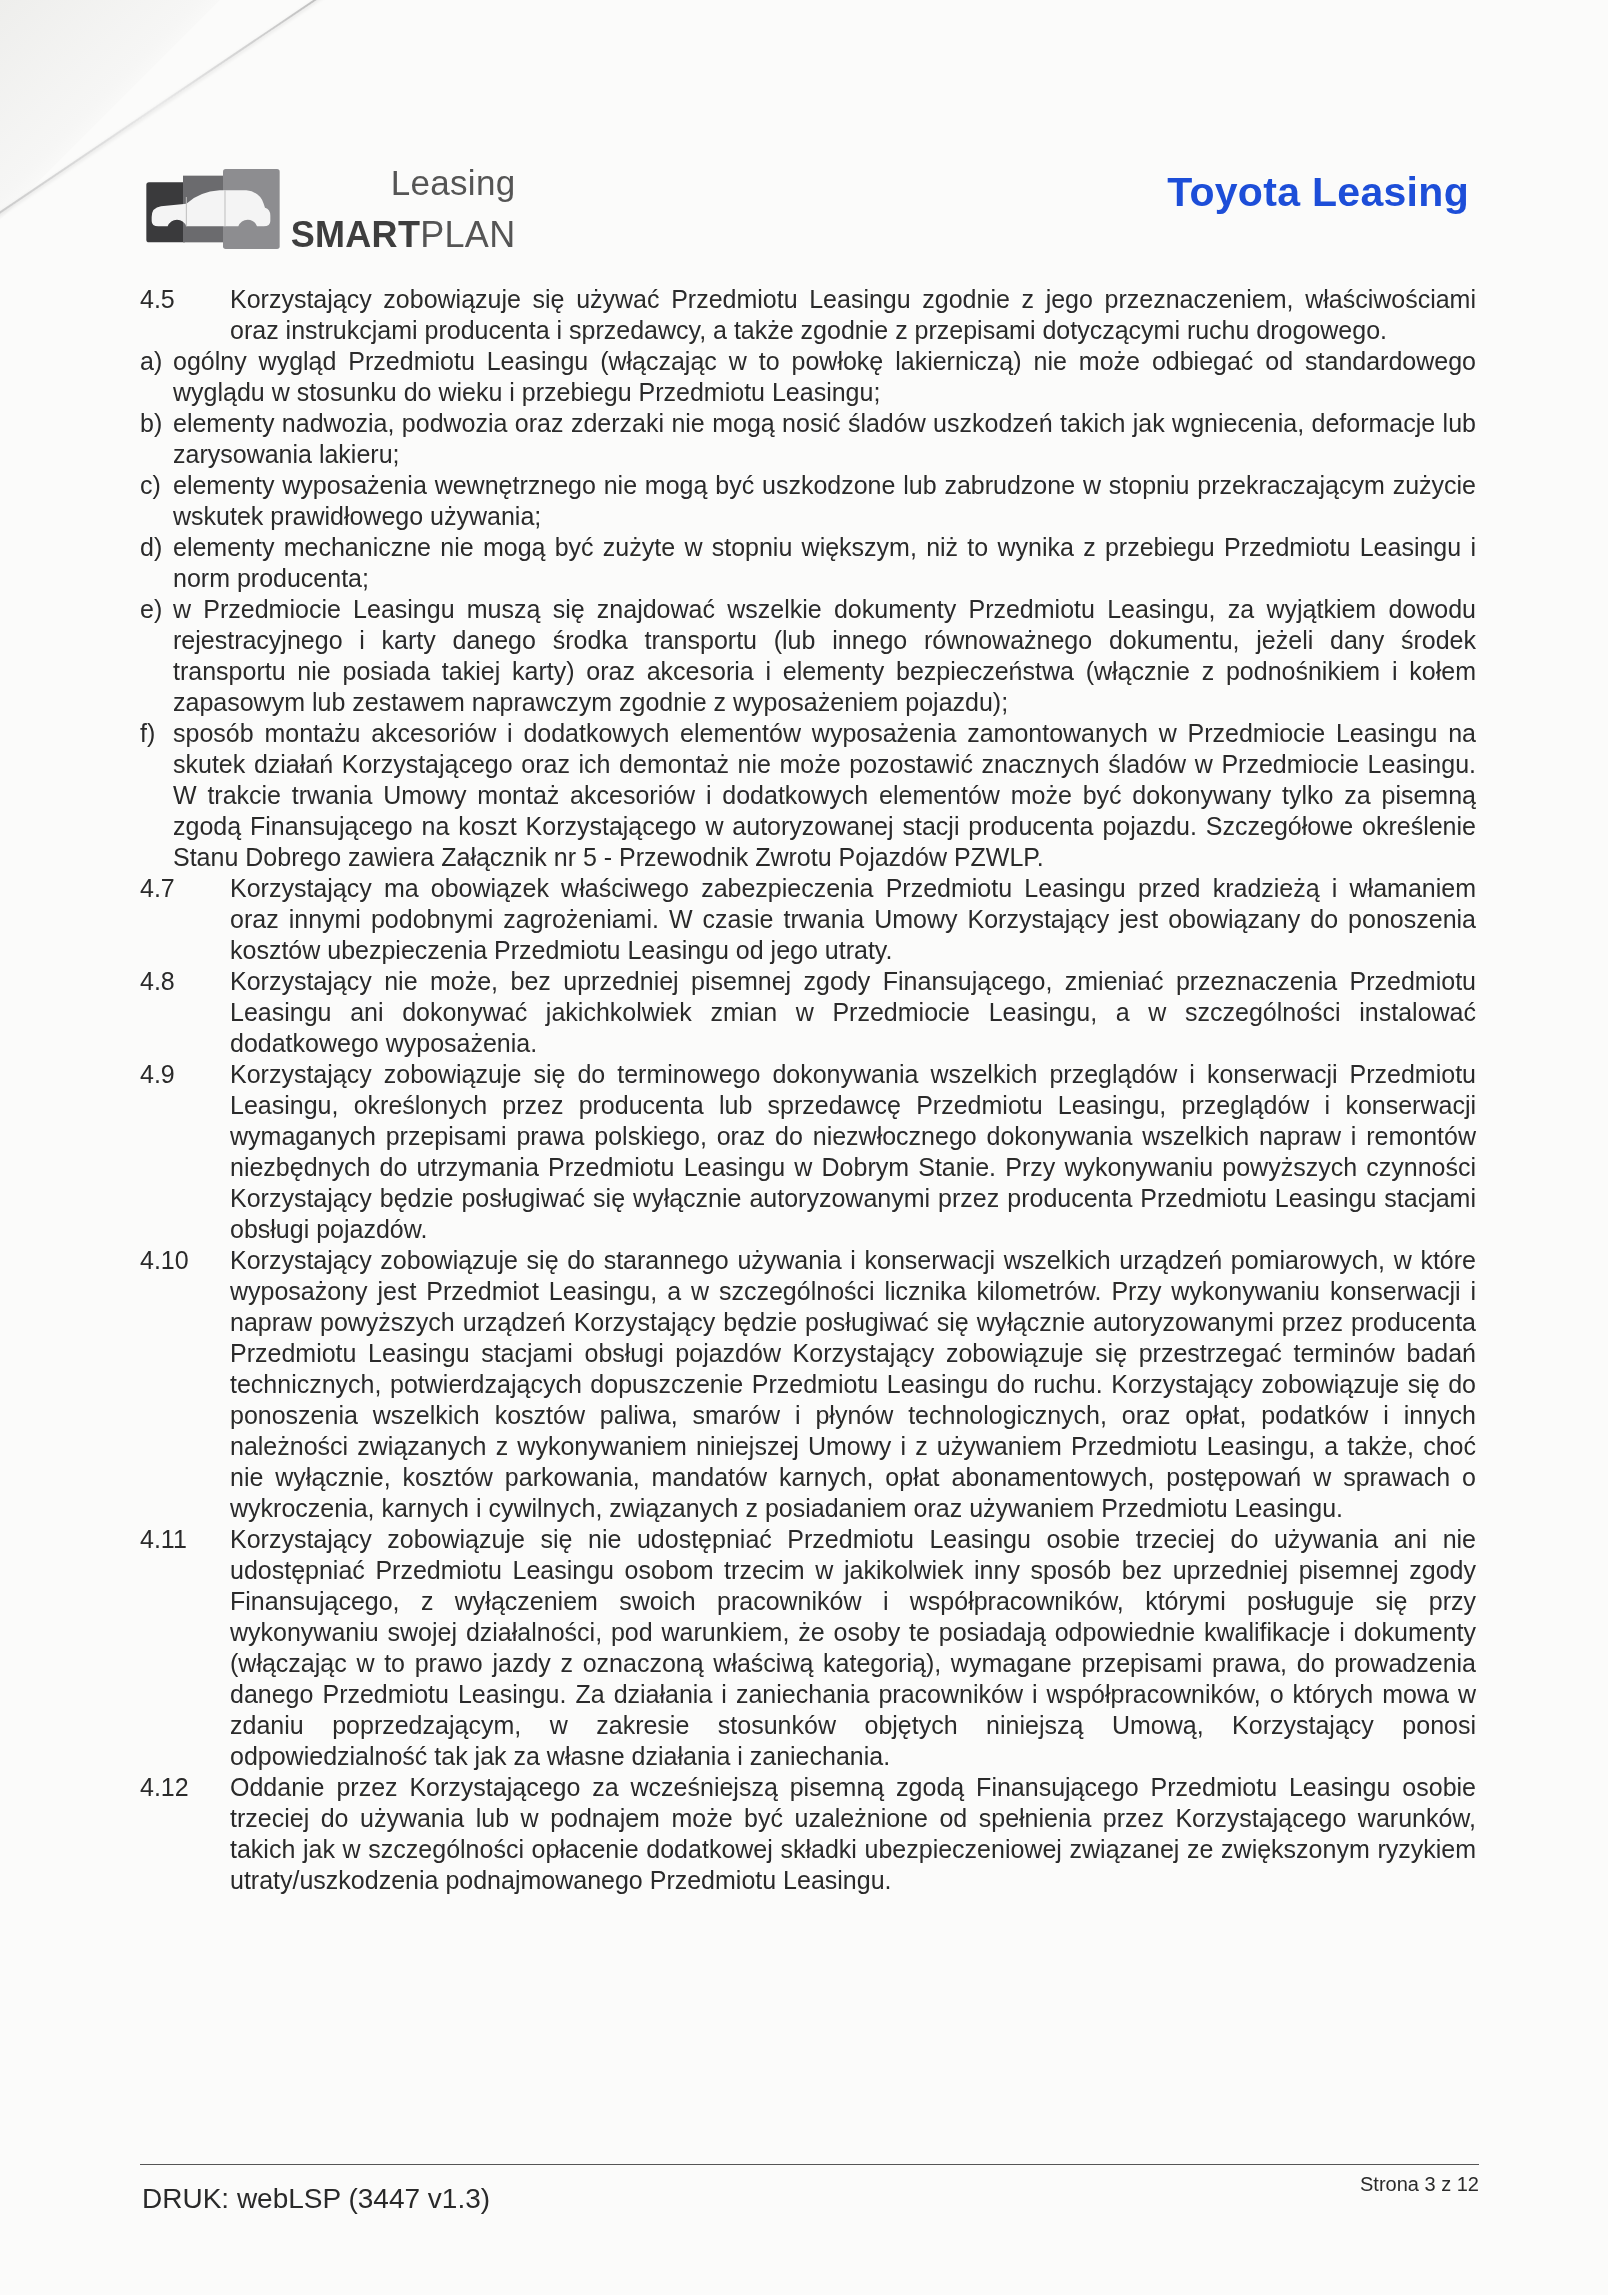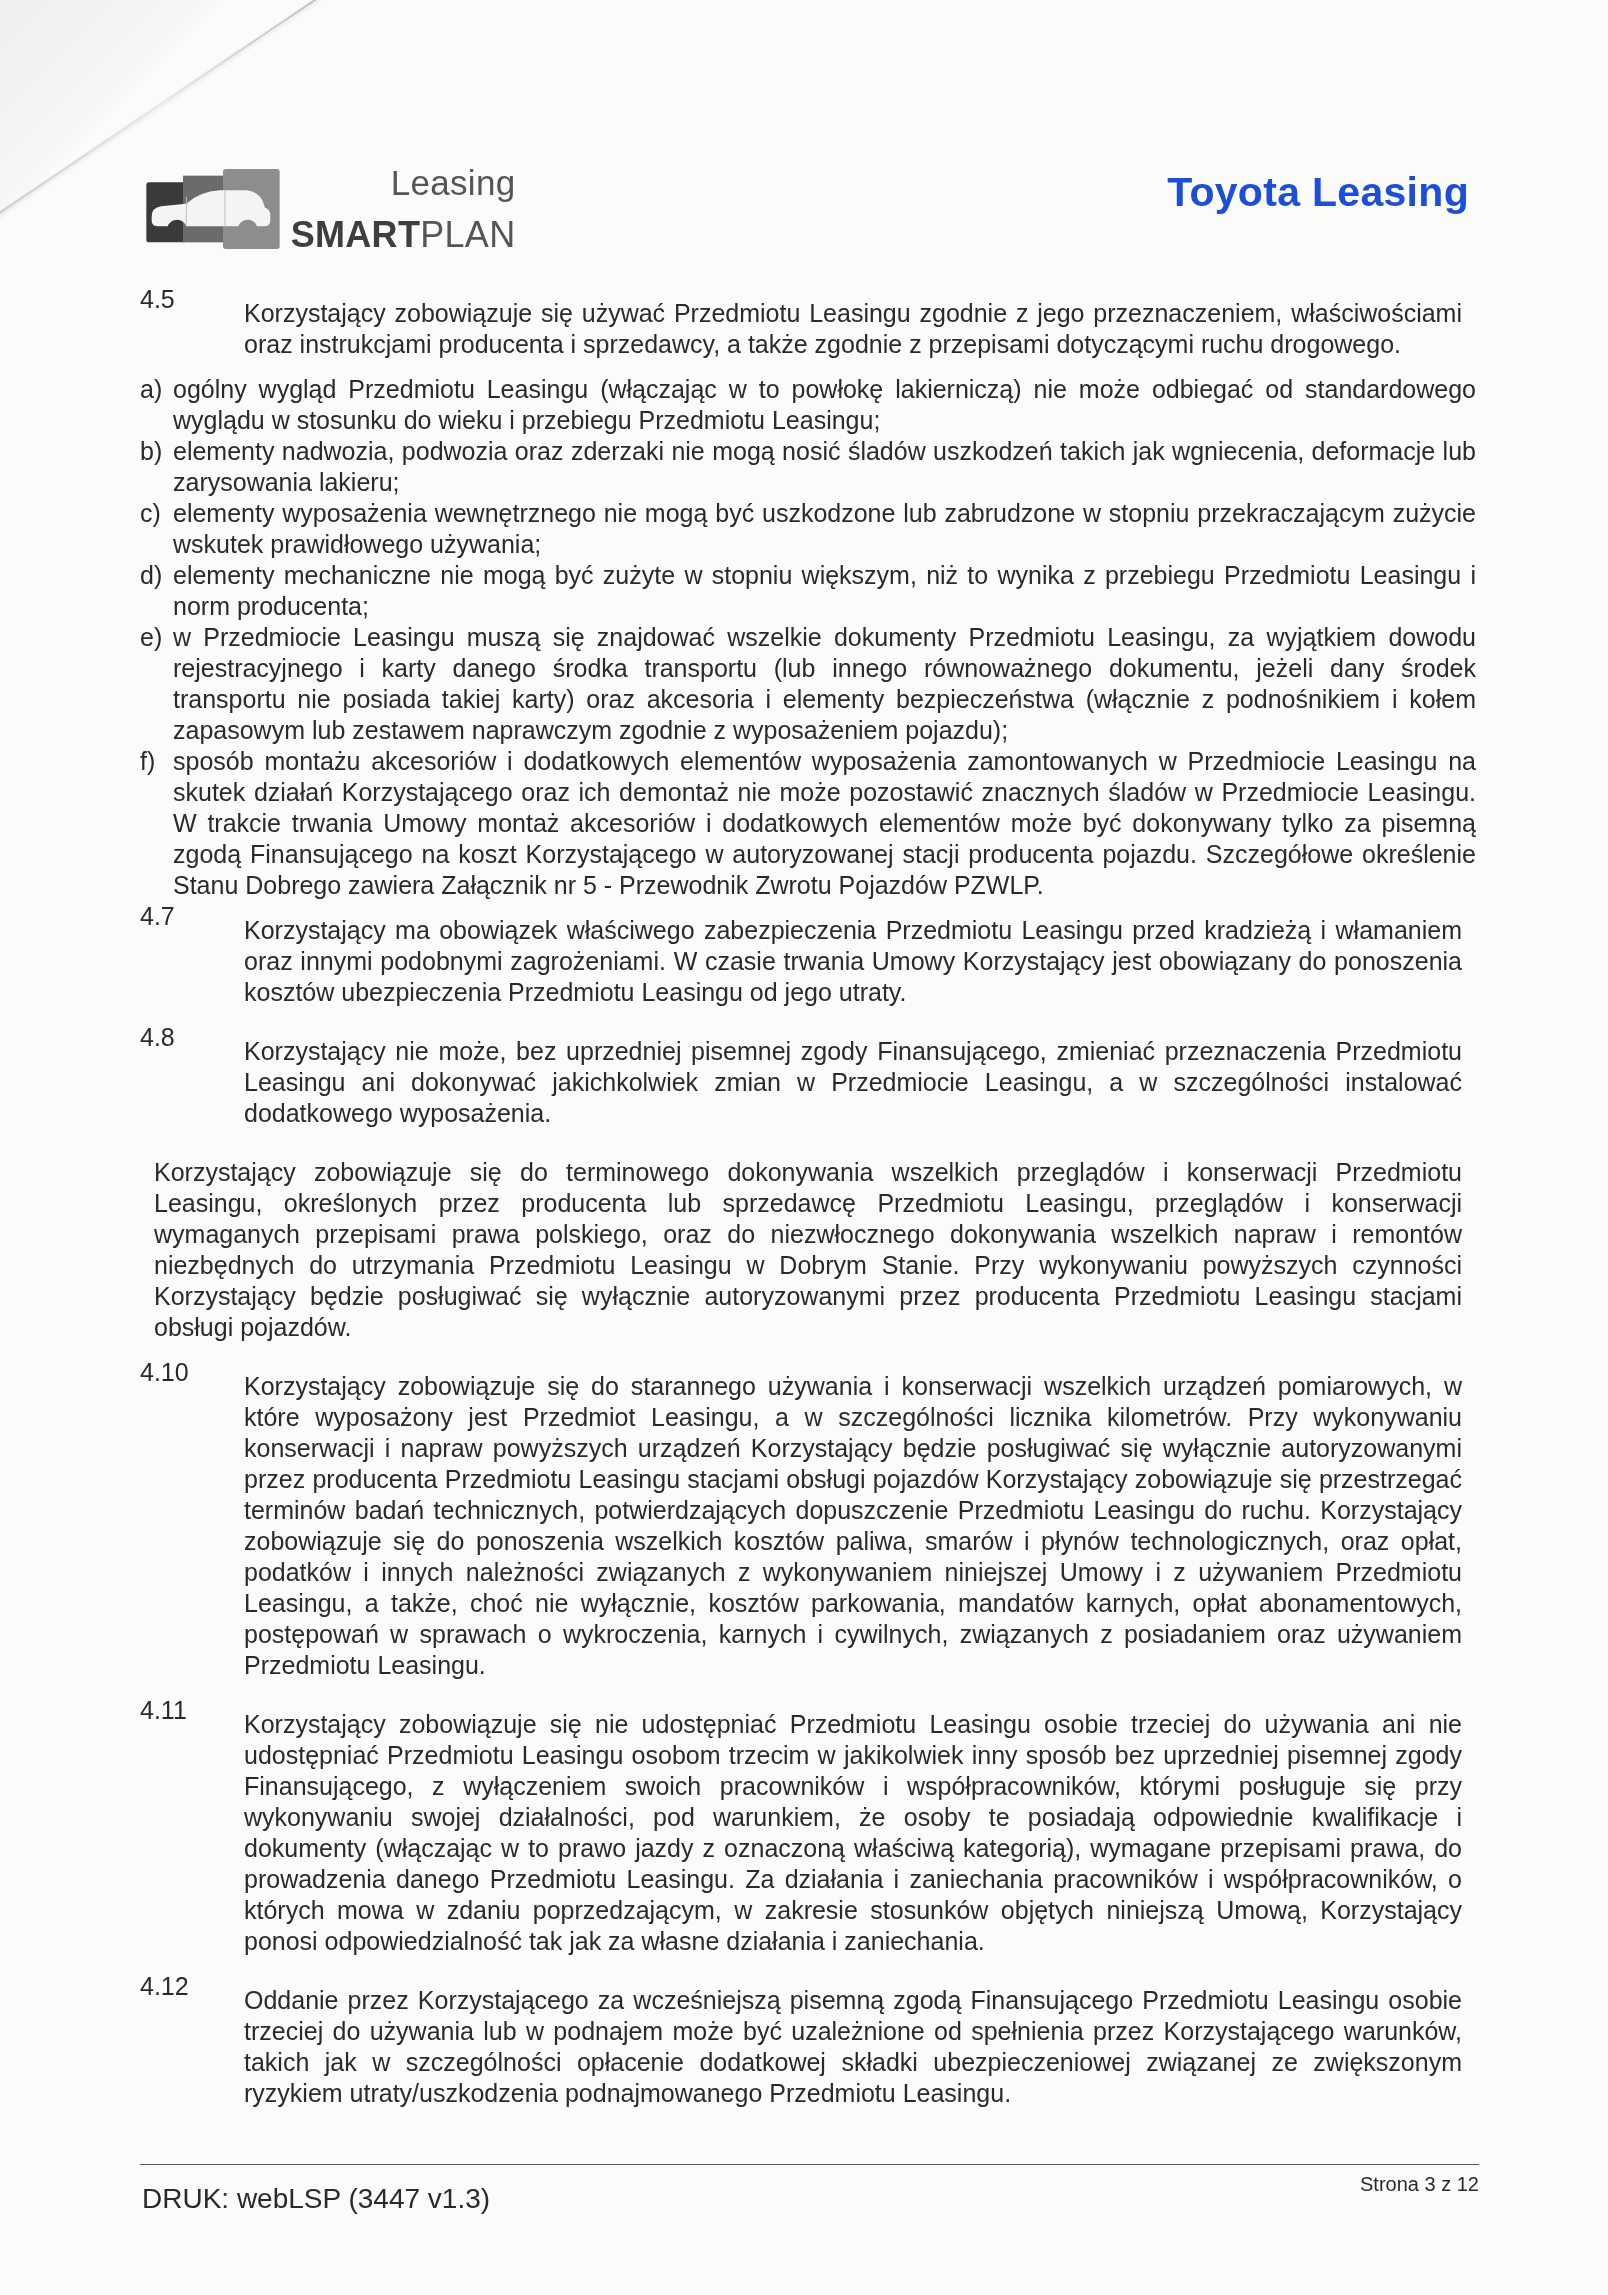--- a/index.html
+++ b/index.html
@@ -34,21 +34,21 @@
   .logo-smartplan b { color: #3e3e3e; font-weight: bold; }
   .brand-right {
     position: absolute; right: 140px; top: 169px;
     font-size: 41px; font-weight: bold; color: #1d4ed8; letter-spacing: 0.3px;
   }
   
   .content { position: absolute; left: 140px; top: 284px; width: 1336px; }
   .section { display: flex; }
   .num { width: 90px; flex: 0 0 90px; font-size: 25px; line-height: 31px; }
   .body { flex: 1; font-size: 25px; line-height: 31px; text-align: justify; }
-  .body p { margin: 14px; }
+  .body p { margin: 0; }
   .sub { display: flex; }
   .sub-label { width: 33px; flex: 0 0 33px; }
   .sub-text { flex: 1; text-align: justify; }
   .last-line-left { text-align-last: left; }
   
   .footer-rule {
     position: absolute; left: 140px; top: 2164px; width: 1339px; height: 1.3px; background: #555;
   }
   .footer-left { position: absolute; left: 142px; top: 2183px; font-size: 28px; }
   .footer-right { position: absolute; right: 130px; top: 2173px; font-size: 20px; }
@@ -122,20 +122,21 @@
   </div>
 
   <div class="section">
     <div class="num">4.8</div>
     <div class="body">
         <p class="last-line-left">Korzystający nie może, bez uprzedniej pisemnej zgody Finansującego, zmieniać przeznaczenia Przedmiotu Leasingu ani dokonywać jakichkolwiek zmian w Przedmiocie Leasingu, a w szczególności instalować dodatkowego wyposażenia.</p>
       </div>
   </div>
 
   <div class="section">
+    <div class="num">4.9</div>
     <div class="body">
         <p class="last-line-left">Korzystający zobowiązuje się do terminowego dokonywania wszelkich przeglądów i konserwacji Przedmiotu Leasingu, określonych przez producenta lub sprzedawcę Przedmiotu Leasingu, przeglądów i konserwacji wymaganych przepisami prawa polskiego, oraz do niezwłocznego dokonywania wszelkich napraw i remontów niezbędnych do utrzymania Przedmiotu Leasingu w Dobrym Stanie. Przy wykonywaniu powyższych czynności Korzystający będzie posługiwać się wyłącznie autoryzowanymi przez producenta Przedmiotu Leasingu stacjami obsługi pojazdów.</p>
       </div>
   </div>
 
   <div class="section">
     <div class="num">4.10</div>
     <div class="body">
         <p class="last-line-left">Korzystający zobowiązuje się do starannego używania i konserwacji wszelkich urządzeń pomiarowych, w które wyposażony jest Przedmiot Leasingu, a w szczególności licznika kilometrów. Przy wykonywaniu konserwacji i napraw powyższych urządzeń Korzystający będzie posługiwać się wyłącznie autoryzowanymi przez producenta Przedmiotu Leasingu stacjami obsługi pojazdów Korzystający zobowiązuje się przestrzegać terminów badań technicznych, potwierdzających dopuszczenie Przedmiotu Leasingu do ruchu. Korzystający zobowiązuje się do ponoszenia wszelkich kosztów paliwa, smarów i płynów technologicznych, oraz opłat, podatków i innych należności związanych z wykonywaniem niniejszej Umowy  i z używaniem Przedmiotu Leasingu, a także, choć nie wyłącznie, kosztów parkowania, mandatów karnych, opłat abonamentowych, postępowań w sprawach o wykroczenia, karnych i cywilnych, związanych z posiadaniem oraz używaniem Przedmiotu Leasingu.</p>
       </div>

